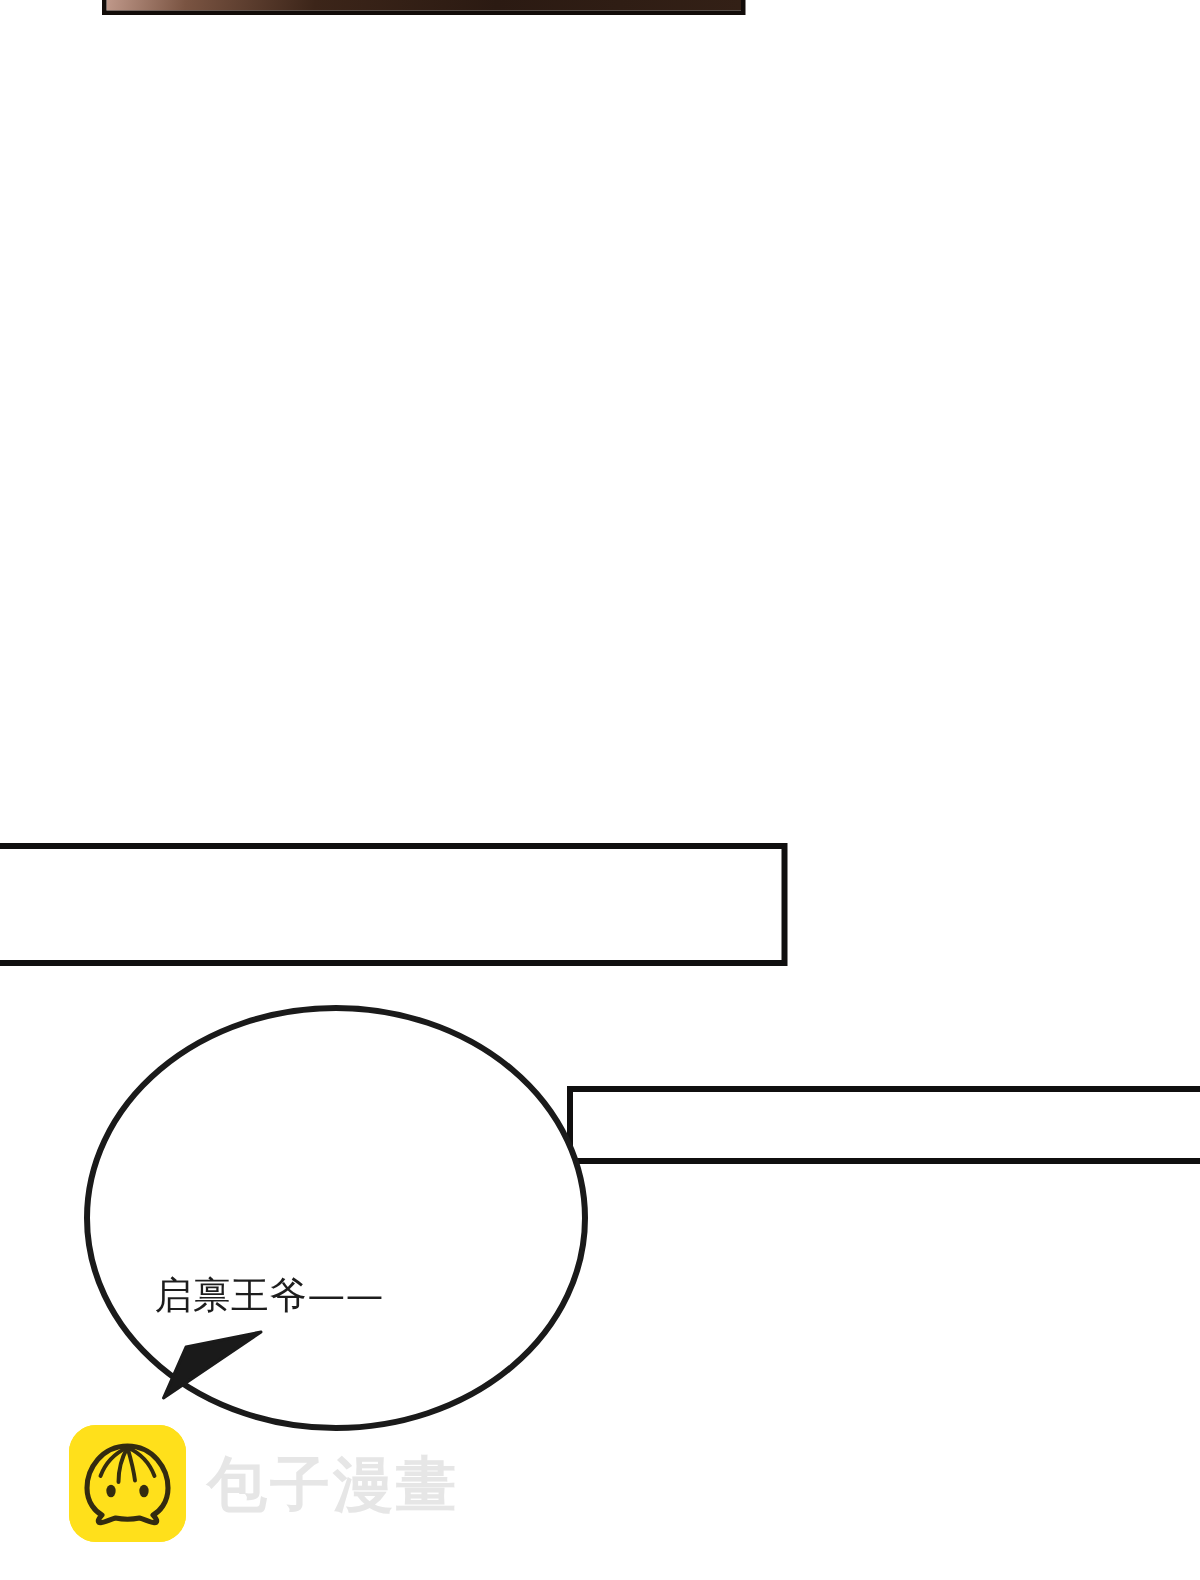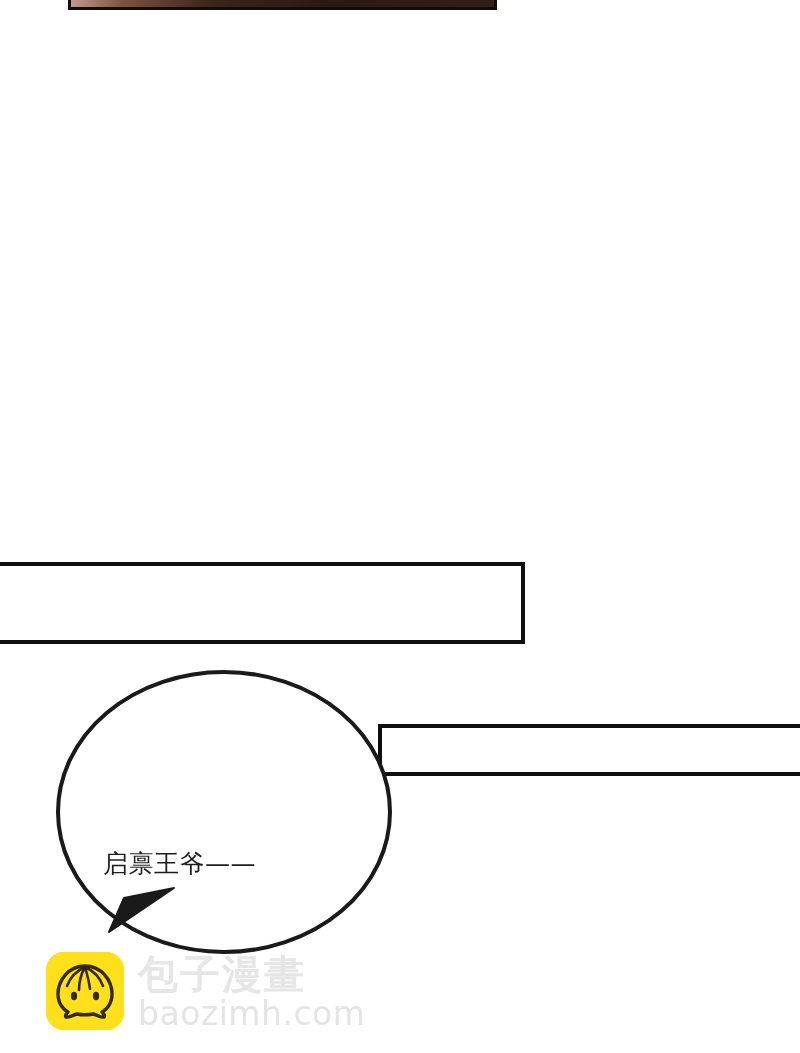--- a/index.html
+++ b/index.html
@@ -148,17 +148,16 @@
         <path d="M39 15 C35 22 33 30 33 38" fill="none" stroke="#332b10" stroke-width="2.6" stroke-linecap="round"></path>
         <path d="M39 15 C41 22 43 29 44 37" fill="none" stroke="#332b10" stroke-width="2.6" stroke-linecap="round"></path>
         <path d="M39 15 C30 19 24 26 21 34" fill="none" stroke="#332b10" stroke-width="2.6" stroke-linecap="round"></path>
         <path d="M39 15 C48 19 54 26 57 34" fill="none" stroke="#332b10" stroke-width="2.6" stroke-linecap="round"></path>
         <ellipse cx="28" cy="44" rx="3.1" ry="4.2" fill="#332b10"></ellipse>
         <ellipse cx="50" cy="44" rx="3.1" ry="4.2" fill="#332b10"></ellipse>
       </svg>
     </div>
     <div class="wm-textblock">
       <div class="wm-cn">包子漫畫</div>
-      <div class="wm-url">baozimh.com</div>
     </div>
   </div>
 
 </div>
 
 </body></html>

